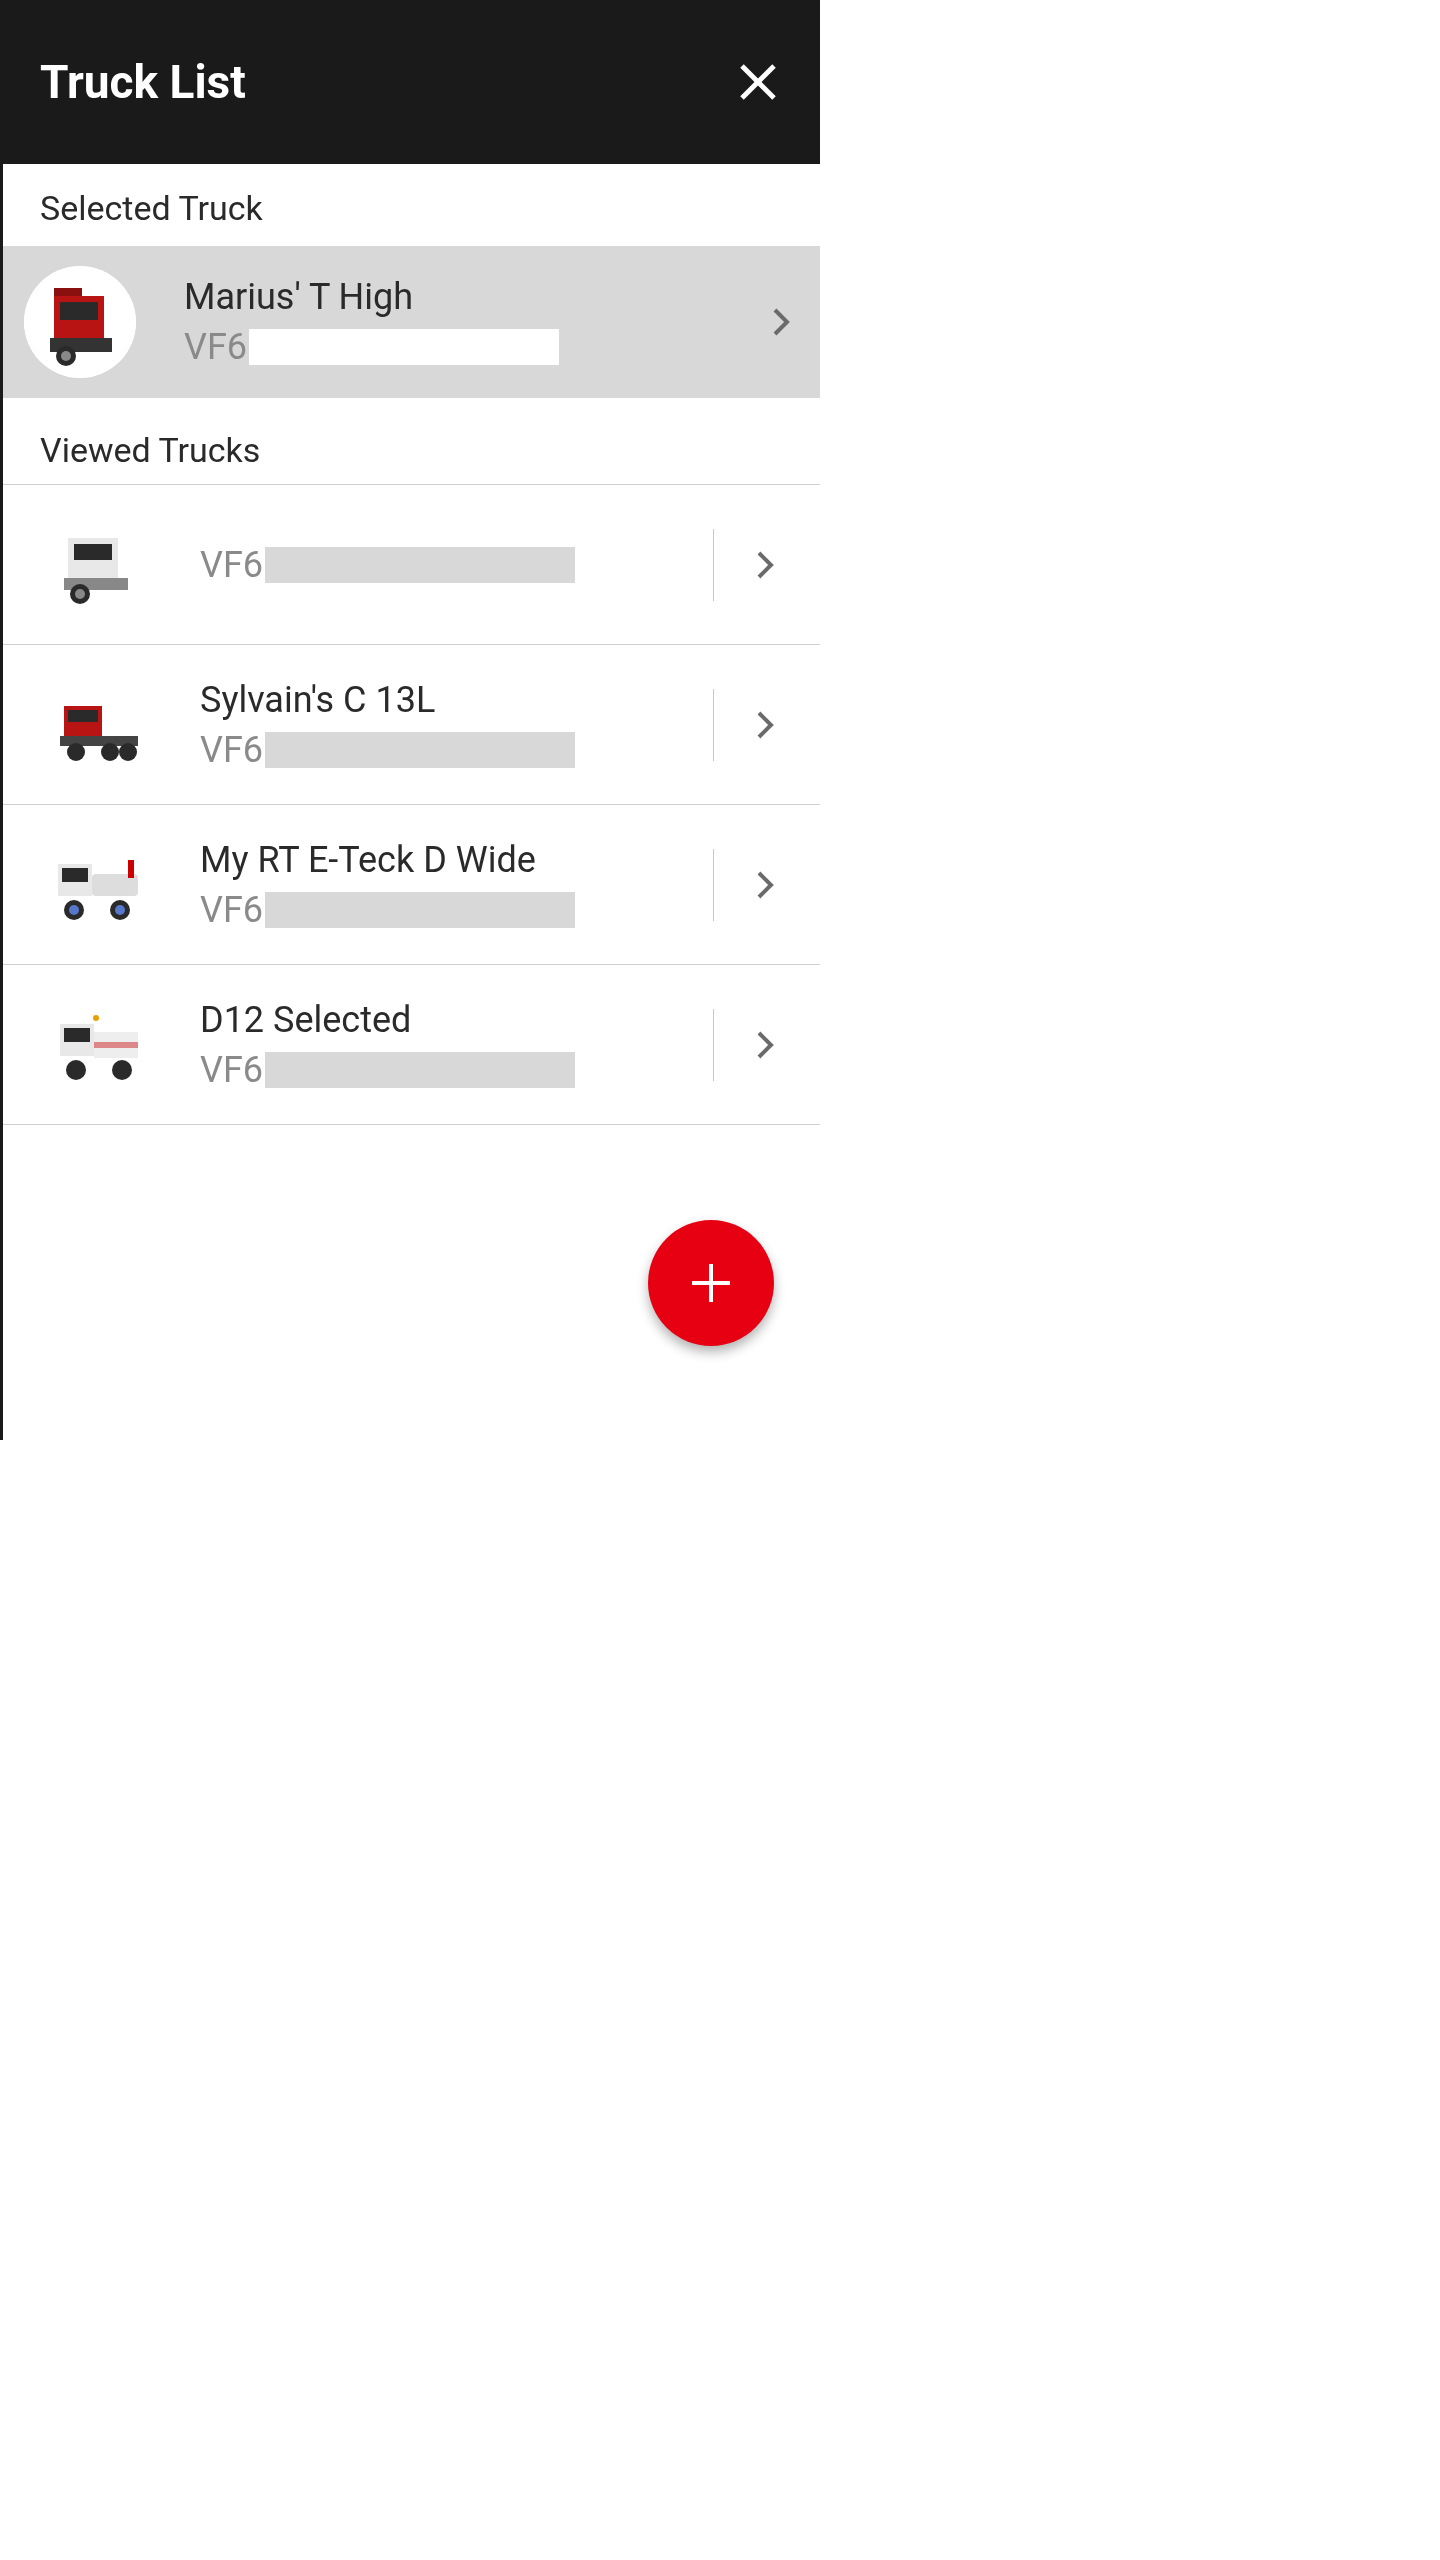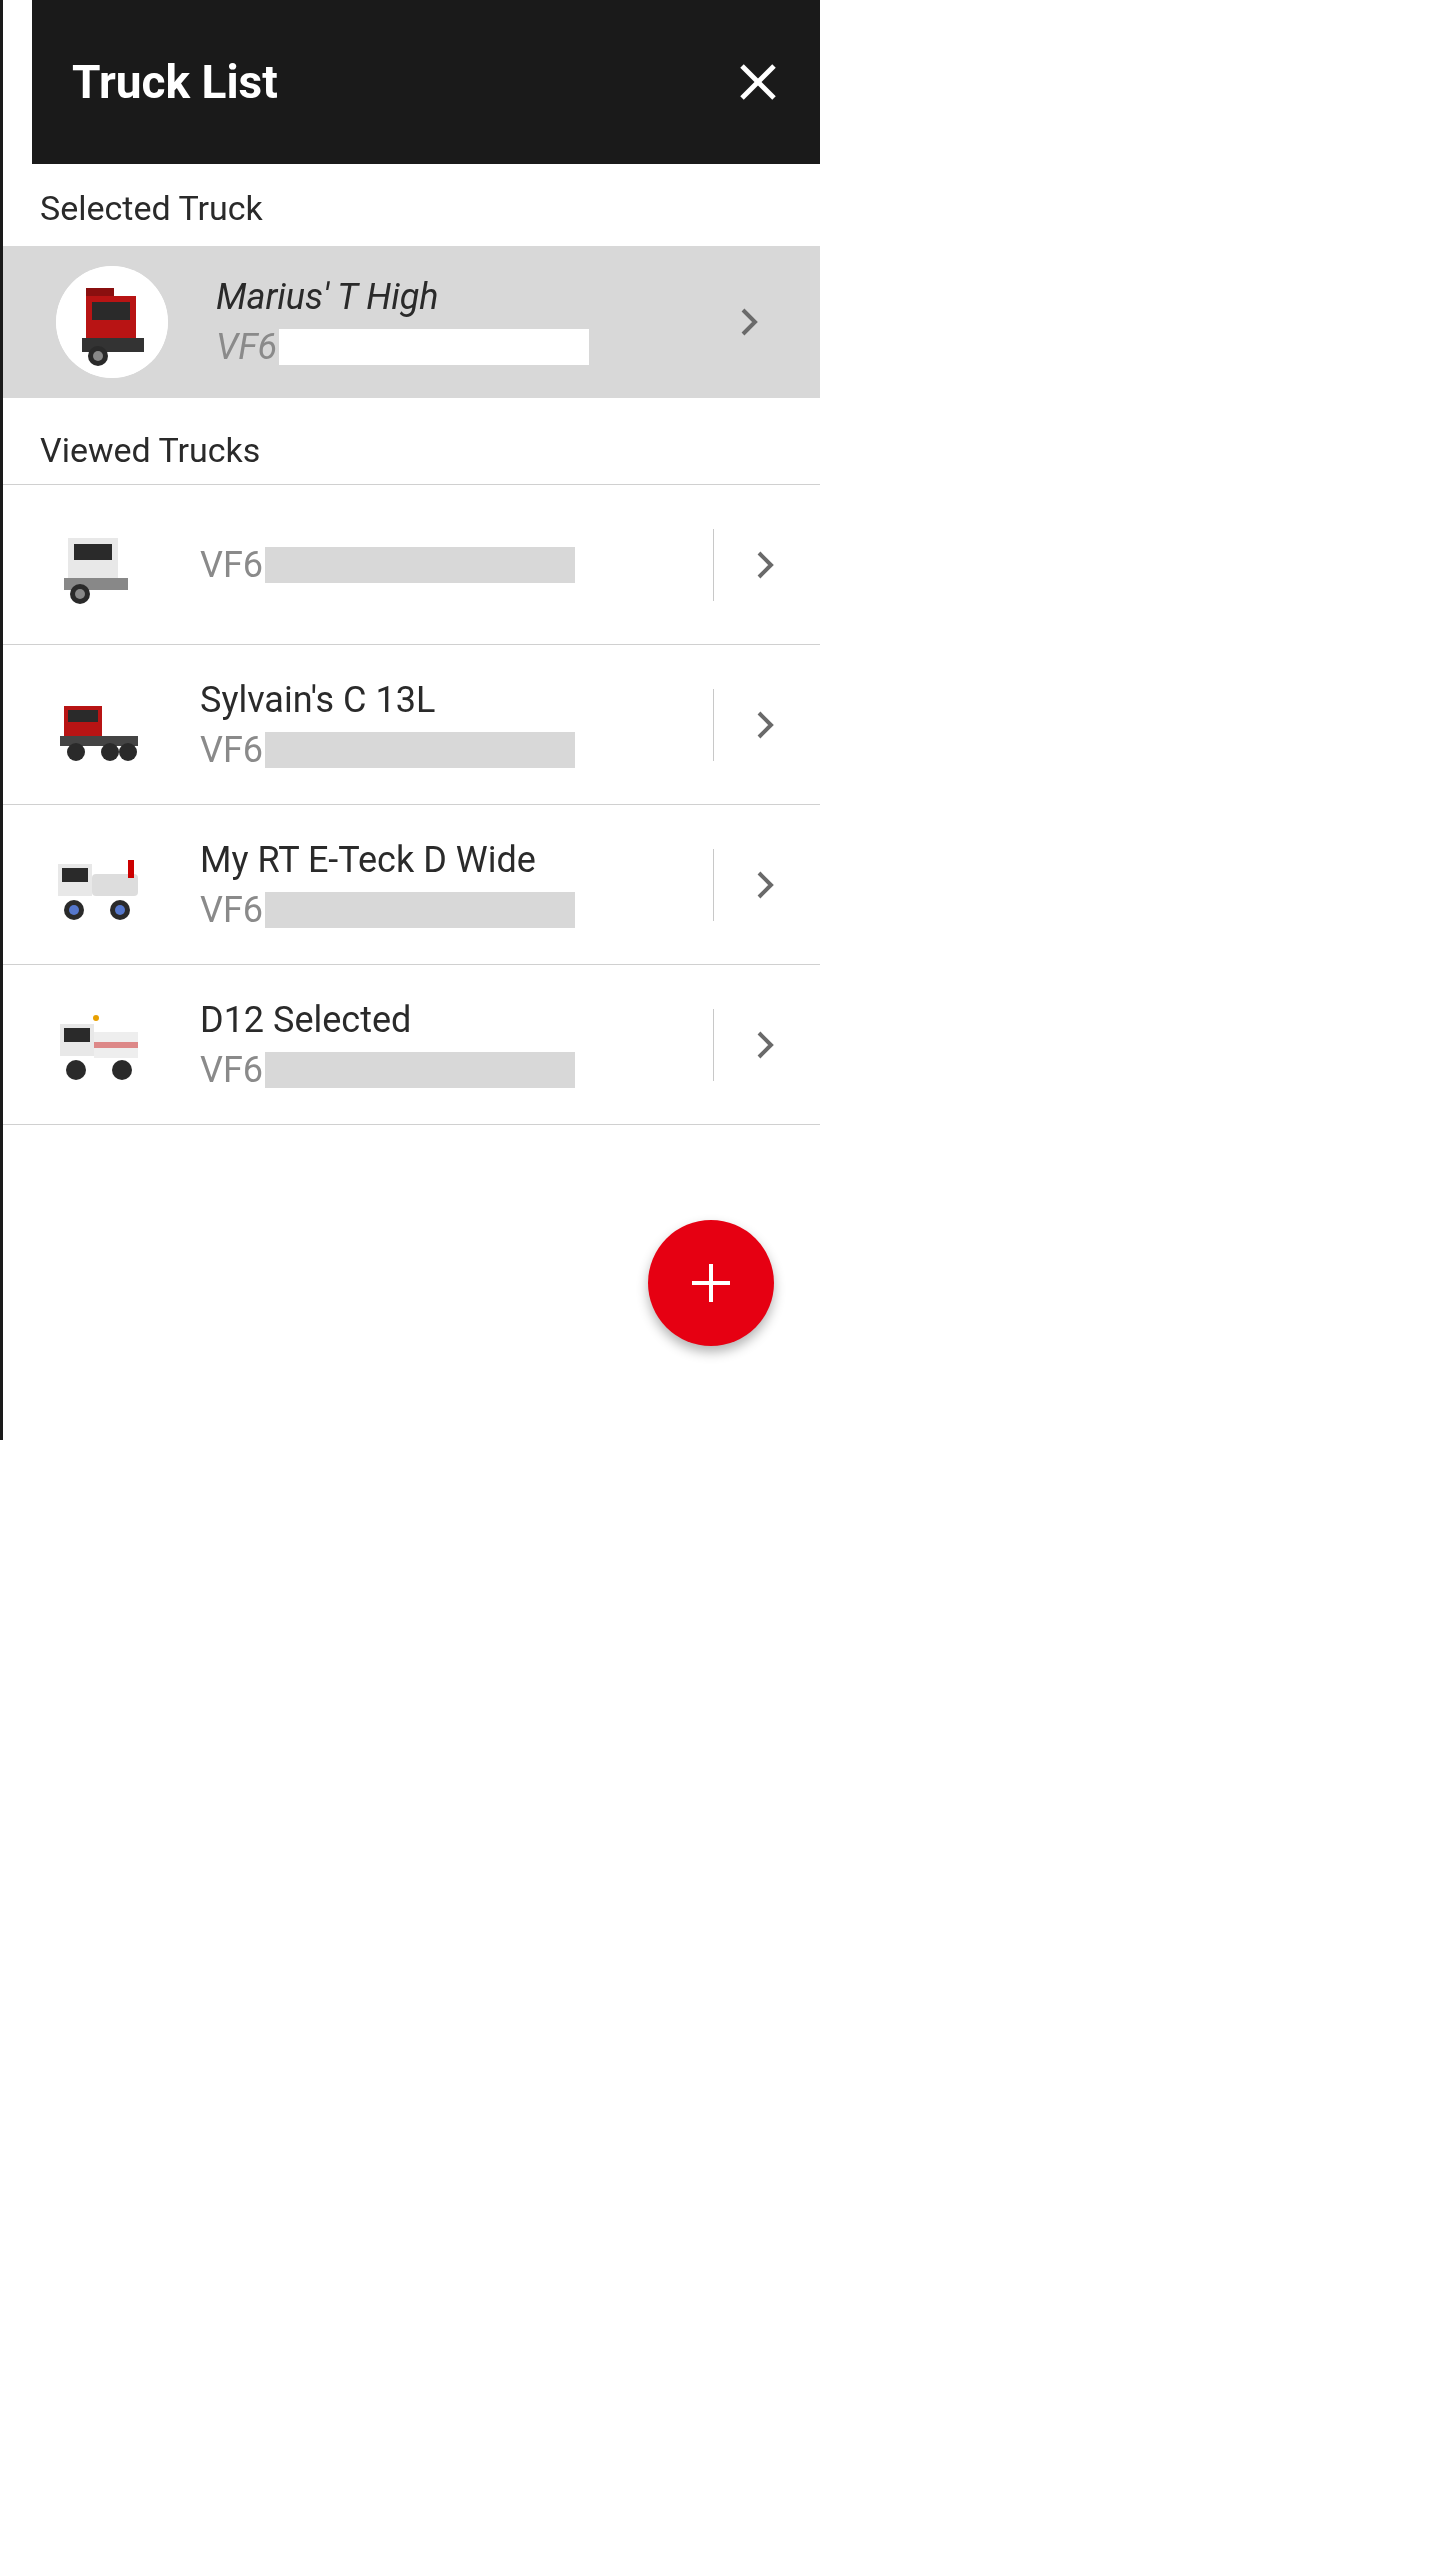--- a/index.html
+++ b/index.html
@@ -25,21 +25,20 @@
       background: #1a1a1a;
       z-index: 10;
     }
     .header {
       background: #1a1a1a;
       height: 164px;
       display: flex;
       align-items: center;
       justify-content: space-between;
       padding: 0 40px;
-      margin-left: 32px;
     }
     .header-title {
       color: #fff;
       font-size: 46px;
       font-weight: 700;
     }
     .close-btn {
       width: 44px;
       height: 44px;
       display: flex;
@@ -54,24 +53,23 @@
     .section-header {
       padding: 24px 40px 18px 40px;
       font-size: 34px;
       font-weight: 400;
       color: #2a2a2a;
     }
     .selected-row {
       background: #d8d8d8;
       display: flex;
       align-items: center;
-      padding: 20px 56px;
+      padding: 20px 24px;
       position: relative;
       cursor: pointer;
-      font-style: italic;
     }
     .selected-row .truck-thumb {
       width: 112px;
       height: 112px;
       border-radius: 50%;
       background: #fff;
       flex-shrink: 0;
       display: flex;
       align-items: center;
       justify-content: center;

